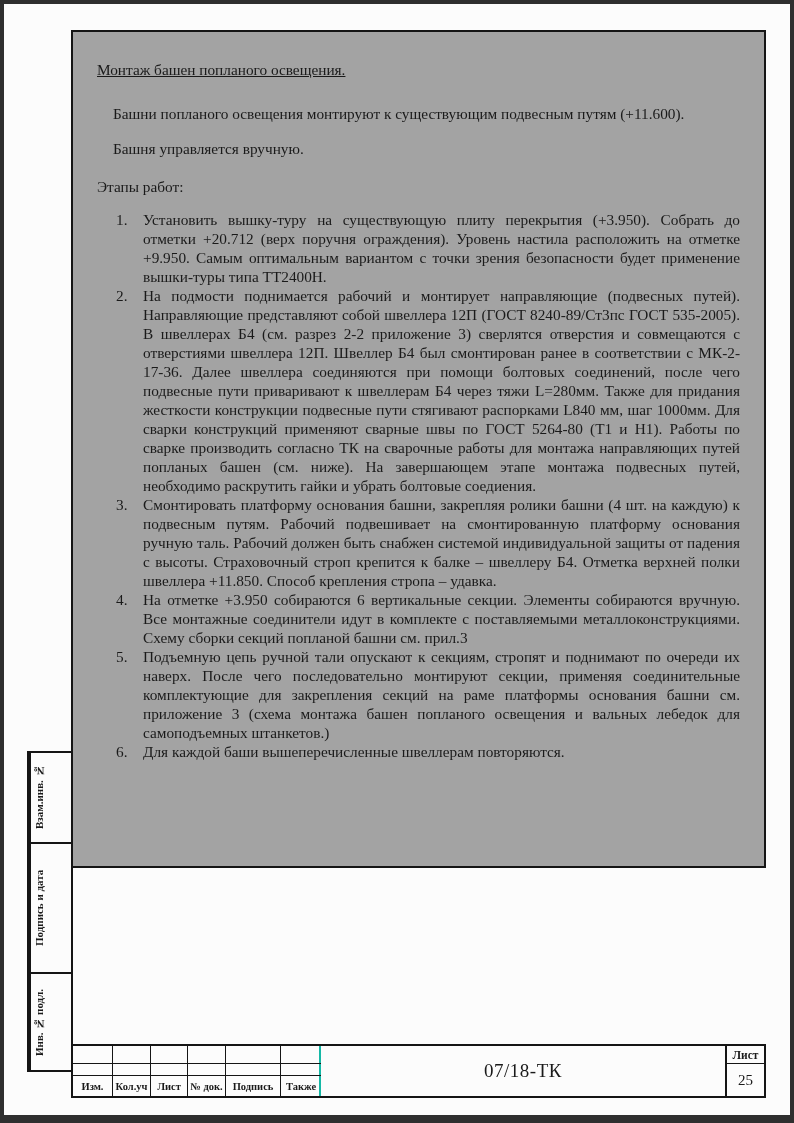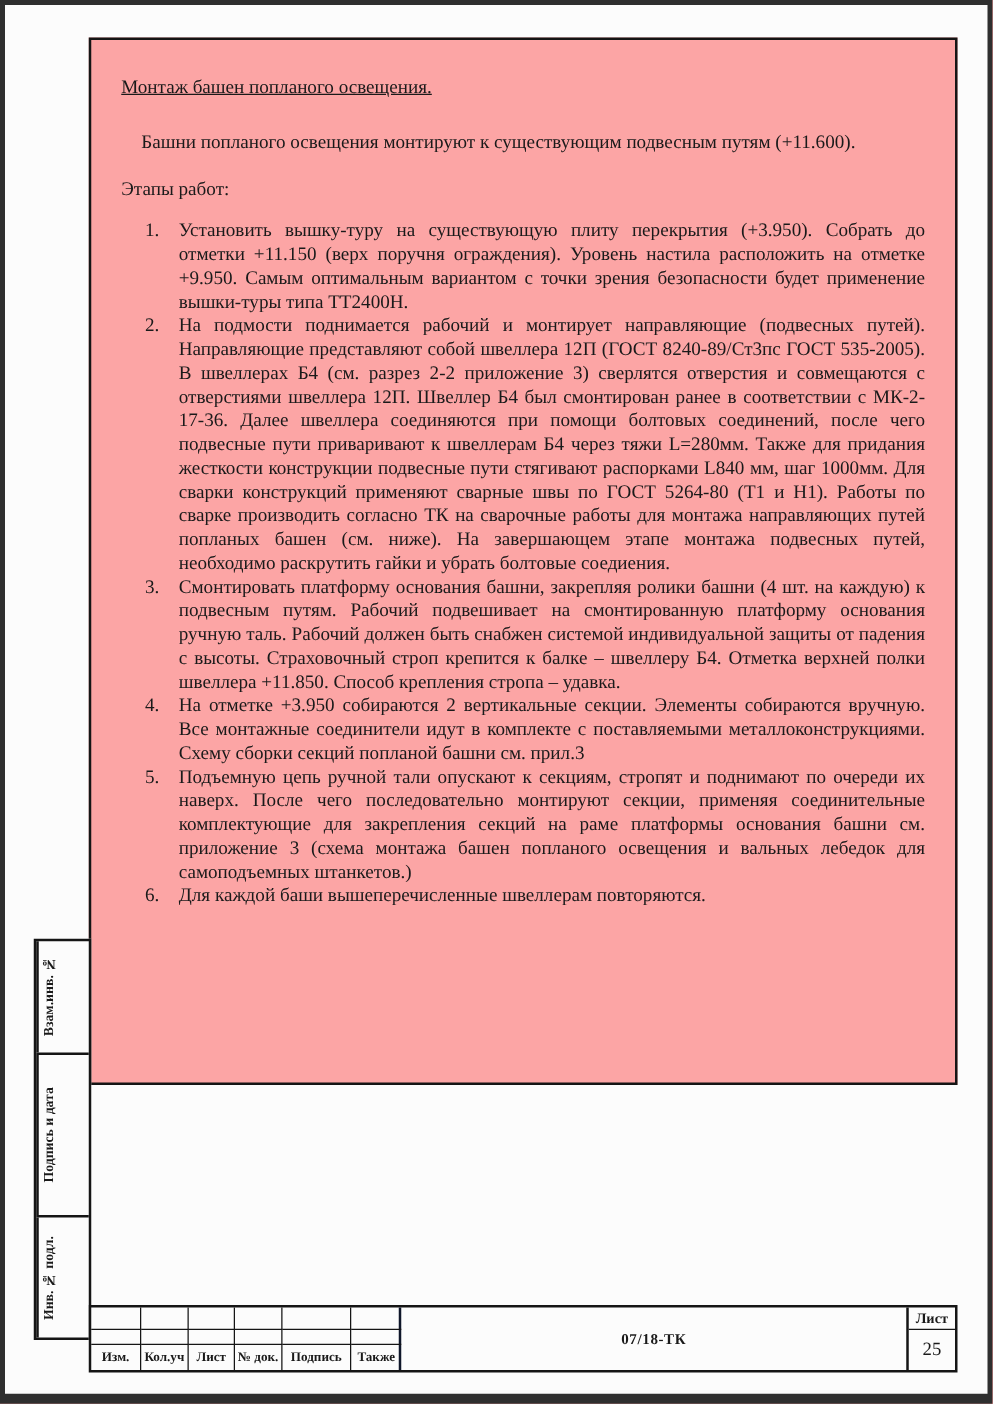--- a/index.html
+++ b/index.html
@@ -9,21 +9,21 @@
     font-family:"Liberation Serif", serif;
     color:#1a1a1a;
   }
   .page{
     position:absolute;left:4px;top:4px;right:4px;bottom:8px;
     background:#fcfcfc;
   }
   
   .frame{
     position:absolute;left:67px;top:26px;width:695px;height:838px;
-    border:2px solid #151515;box-sizing:border-box;background:#fca5a5;font-family:Liberation Serif, serif;
+    border:2px solid #151515;box-sizing:border-box;background:#a3a3a3;font-family:Liberation Serif, serif;
   }
   .content{
     position:absolute;left:24px;right:24px;top:28px;
     font-size:15.3px;line-height:19px;
   }
   .doc-title{
     text-decoration:underline;
     margin:0 0 25px 0;font-weight:400;font-size:15.3px;
   }
   .intro p{margin:16px;text-align:justify;}
@@ -52,34 +52,34 @@
   
   .titleblock{
     position:absolute;left:67px;top:1040px;width:695px;height:54px;
     border:2px solid #151515;box-sizing:border-box;background:#fcfcfc;
   }
   .tb-small{
     position:absolute;left:0;top:0;bottom:0;width:248px;
     display:grid;
     grid-template-columns:40px 38px 37px 38px 55px 40px;
     grid-template-rows:18px 12px auto;
-    border-right:2px solid #0f172a;box-sizing:border-box;
+    border-right:2px solid #14b8a6;box-sizing:border-box;
   }
   .tb-cell{
     border-right:1.5px solid #151515;border-bottom:1.5px solid #151515;
     box-sizing:border-box;
     display:flex;align-items:center;justify-content:center;
     font-size:10.5px;font-weight:700;white-space:nowrap;overflow:hidden;
   }
   .tb-cell.c6{border-right:none;}
   .tb-cell.r3{border-bottom:none;}
   .tb-doc{
     position:absolute;left:248px;right:39px;top:0;bottom:0;
     display:flex;align-items:center;justify-content:center;
-    font-size:12px;letter-spacing:.5px;font-weight:bold;
+    font-size:19px;letter-spacing:.5px;
   }
   .tb-sheet{
     position:absolute;right:0;top:0;bottom:0;width:39px;
     border-left:2px solid #151515;box-sizing:border-box;
     display:flex;flex-direction:column;
   }
   .tb-sheet-label{
     height:17px;border-bottom:1.5px solid #151515;
     display:flex;align-items:center;justify-content:center;
     font-size:11.5px;font-weight:700;
@@ -94,40 +94,41 @@
 
 <div class="page">
 
   <div class="frame">
     <div class="content">
 
       <p class="doc-title">Монтаж башен попланого освещения.</p>
 
       <div class="intro">
         <p>Башни попланого освещения монтируют к существующим подвесным путям (+11.600).</p>
+        <p>Башня управляется вручную.</p>
       </div>
 
       <p class="stages-heading">Этапы работ:</p>
 
       <div>
         <div class="stage">
           <span class="num">1.</span>
-          <span class="txt">Установить вышку-туру на существующую плиту перекрытия (+3.950). Собрать до отметки +11.150 (верх поручня ограждения). Уровень настила расположить на отметке +9.950. Самым оптимальным вариантом с точки зрения безопасности будет применение вышки-туры типа ТТ2400Н.</span>
+          <span class="txt">Установить вышку-туру на существующую плиту перекрытия (+3.950). Собрать до отметки +20.712 (верх поручня ограждения). Уровень настила расположить на отметке +9.950. Самым оптимальным вариантом с точки зрения безопасности будет применение вышки-туры типа ТТ2400Н.</span>
         </div>
         <div class="stage">
           <span class="num">2.</span>
           <span class="txt">На подмости поднимается рабочий и монтирует направляющие (подвесных путей). Направляющие представляют собой швеллера 12П (ГОСТ 8240-89/Ст3пс ГОСТ 535-2005). В швеллерах Б4 (см. разрез 2-2 приложение 3) сверлятся отверстия и совмещаются с отверстиями швеллера 12П. Швеллер Б4 был смонтирован ранее в соответствии с МК-2-17-36. Далее швеллера соединяются при помощи болтовых соединений, после чего подвесные пути приваривают к швеллерам Б4 через тяжи L=280мм. Также для придания жесткости конструкции подвесные пути стягивают распорками L840 мм, шаг 1000мм. Для сварки конструкций применяют сварные швы по ГОСТ 5264-80 (Т1 и Н1). Работы по сварке производить согласно ТК на сварочные работы для монтажа направляющих путей попланых башен (см. ниже). На завершающем этапе монтажа подвесных путей, необходимо раскрутить гайки и убрать болтовые соедиения.</span>
         </div>
         <div class="stage">
           <span class="num">3.</span>
           <span class="txt">Смонтировать платформу основания башни, закрепляя ролики башни (4 шт. на каждую) к подвесным путям. Рабочий подвешивает на смонтированную платформу основания ручную таль. Рабочий должен быть снабжен системой индивидуальной защиты от падения с высоты. Страховочный строп крепится к балке – швеллеру Б4. Отметка верхней полки швеллера +11.850. Способ крепления стропа – удавка.</span>
         </div>
         <div class="stage">
           <span class="num">4.</span>
-          <span class="txt">На отметке +3.950 собираются 2 вертикальные секции. Элементы собираются вручную. Все монтажные соединители идут в комплекте с поставляемыми металлоконструкциями. Схему сборки секций попланой башни см. прил.3</span>
+          <span class="txt">На отметке +3.950 собираются 6 вертикальные секции. Элементы собираются вручную. Все монтажные соединители идут в комплекте с поставляемыми металлоконструкциями. Схему сборки секций попланой башни см. прил.3</span>
         </div>
         <div class="stage">
           <span class="num">5.</span>
           <span class="txt">Подъемную цепь ручной тали опускают к секциям, стропят и поднимают по очереди их наверх. После чего последовательно монтируют секции, применяя соединительные комплектующие для закрепления секций на раме платформы основания башни см. приложение 3 (схема монтажа башен попланого освещения и вальных лебедок для самоподъемных штанкетов.)</span>
         </div>
         <div class="stage">
           <span class="num">6.</span>
           <span class="txt">Для каждой баши вышеперечисленные швеллерам повторяются.</span>
         </div>
       </div>

